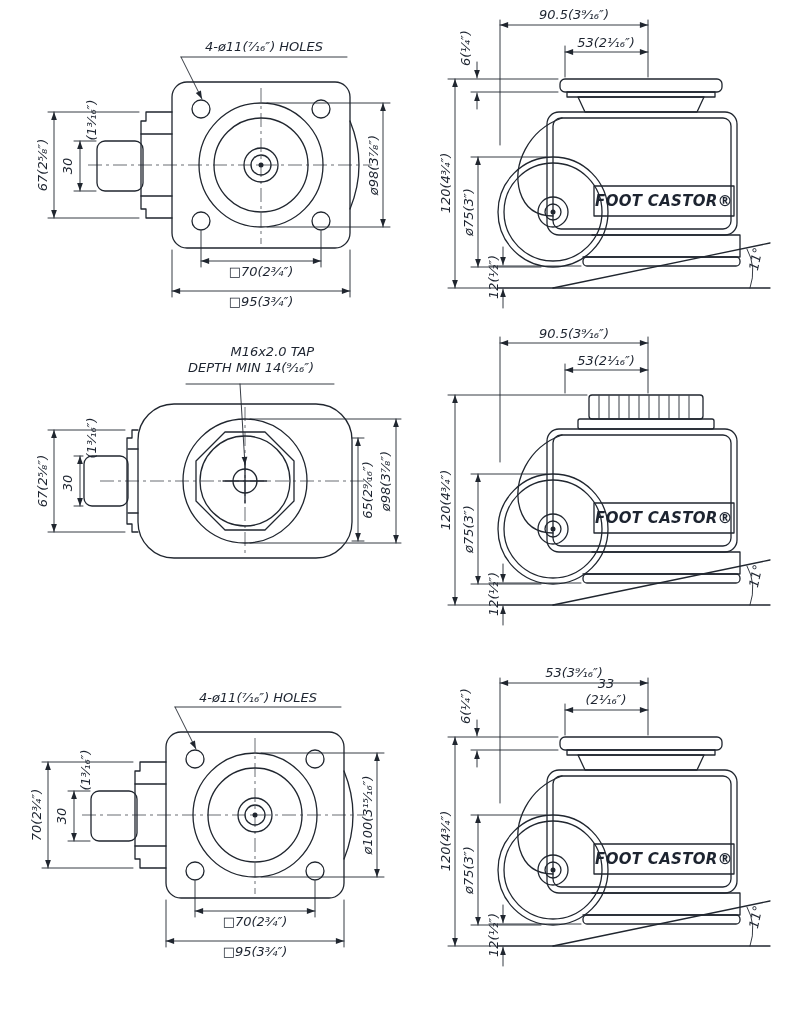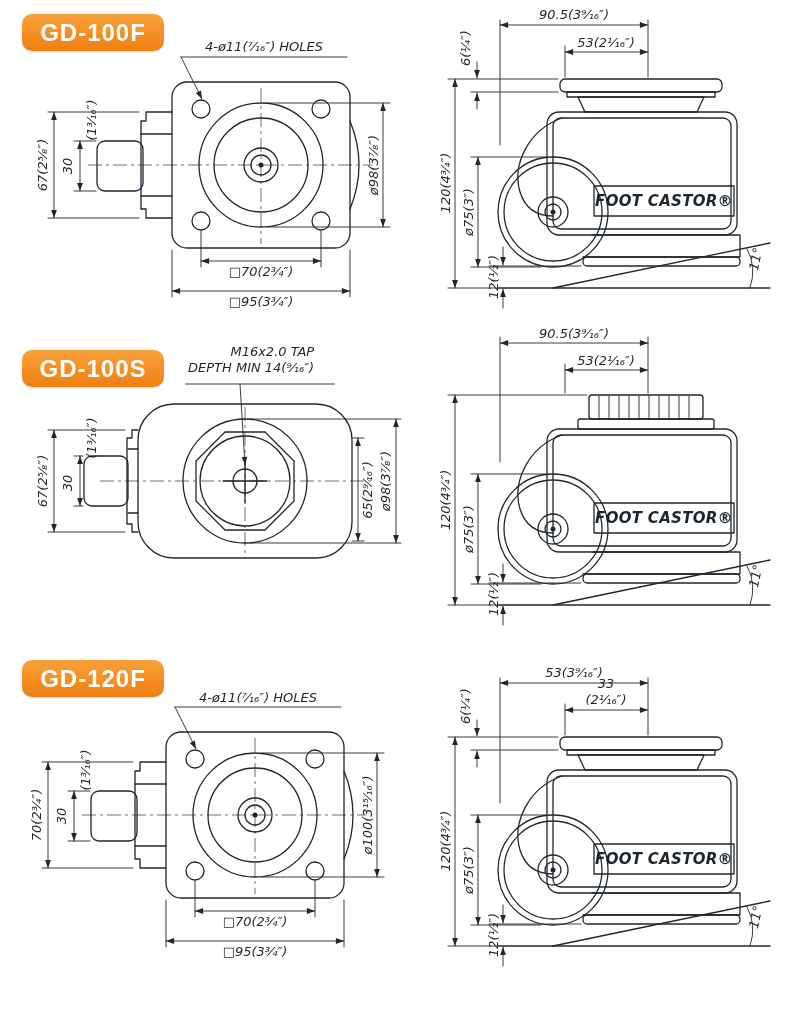--- a/index.html
+++ b/index.html
@@ -179,58 +179,55 @@
     <line class="th" x1="581" y1="583" x2="489" y2="583"></line>
     <line class="th ae" x1="503" y1="564" x2="503" y2="582"></line>
     <line class="th ae" x1="503" y1="625" x2="503" y2="606"></line>
   </g>
 
   <use href="#topF" transform="translate(-6,650)"></use>
   <use href="#sideF" transform="translate(0,658)"></use>
 </svg>
 
 <div class="layer">
-  <div class="badge" style="left:22px;top:14px">GD-100F</div>
   <div class="lbl" style="left:264px;top:47px">4-ø11(⁷⁄₁₆″) HOLES</div>
   <div class="lbl v" style="left:43px;top:165px">67(2⁵⁄₈″)</div>
   <div class="lbl v" style="left:68px;top:166px">30</div>
   <div class="lbl v" style="left:92px;top:120px">(1³⁄₁₆″)</div>
   <div class="lbl" style="left:261px;top:272px">□70(2³⁄₄″)</div>
   <div class="lbl" style="left:261px;top:302px">□95(3³⁄₄″)</div>
   <div class="lbl v" style="left:374px;top:165px">ø98(3⁷⁄₈″)</div>
   <div class="lbl" style="left:574px;top:15px">90.5(3⁹⁄₁₆″)</div>
   <div class="lbl" style="left:606px;top:43px">53(2¹⁄₁₆″)</div>
   <div class="lbl v" style="left:466px;top:48px">6(¹⁄₄″)</div>
   <div class="lbl v" style="left:446px;top:183px">120(4³⁄₄″)</div>
   <div class="lbl v" style="left:469px;top:212px">ø75(3″)</div>
   <div class="lbl v" style="left:494px;top:277px">12(¹⁄₂″)</div>
   <div class="lbl a" style="left:756px;top:259px">11°</div>
   <div class="lbl brand" style="left:664px;top:201px">FOOT CASTOR®</div>
 </div>
 
 <div class="layer">
-  <div class="badge" style="left:22px;top:350px">GD-100S</div>
   <div class="lbl tl" style="left:188px;top:344px">M16x2.0 TAP
 DEPTH MIN 14(⁹⁄₁₆″)</div>
   <div class="lbl v" style="left:43px;top:481px">67(2⁵⁄₈″)</div>
   <div class="lbl v" style="left:68px;top:483px">30</div>
   <div class="lbl v" style="left:92px;top:438px">(1³⁄₁₆″)</div>
   <div class="lbl v" style="left:368px;top:490px">65(2⁹⁄₁₆″)</div>
   <div class="lbl v" style="left:386px;top:481px">ø98(3⁷⁄₈″)</div>
   <div class="lbl" style="left:574px;top:334px">90.5(3⁹⁄₁₆″)</div>
   <div class="lbl" style="left:606px;top:361px">53(2¹⁄₁₆″)</div>
   <div class="lbl v" style="left:446px;top:500px">120(4³⁄₄″)</div>
   <div class="lbl v" style="left:469px;top:529px">ø75(3″)</div>
   <div class="lbl v" style="left:494px;top:594px">12(¹⁄₂″)</div>
   <div class="lbl a" style="left:756px;top:576px">11°</div>
   <div class="lbl brand" style="left:664px;top:518px">FOOT CASTOR®</div>
 </div>
 
 <div class="layer">
-  <div class="badge" style="left:22px;top:660px">GD-120F</div>
   <div class="lbl" style="left:258px;top:698px">4-ø11(⁷⁄₁₆″) HOLES</div>
   <div class="lbl v" style="left:37px;top:815px">70(2³⁄₄″)</div>
   <div class="lbl v" style="left:62px;top:816px">30</div>
   <div class="lbl v" style="left:86px;top:770px">(1³⁄₁₆″)</div>
   <div class="lbl" style="left:255px;top:922px">□70(2³⁄₄″)</div>
   <div class="lbl" style="left:255px;top:952px">□95(3³⁄₄″)</div>
   <div class="lbl v" style="left:368px;top:815px">ø100(3¹⁵⁄₁₆″)</div>
   <div class="lbl" style="left:574px;top:673px">53(3⁹⁄₁₆″)</div>
   <div class="lbl" style="left:606px;top:692px">33
 (2¹⁄₁₆″)</div>

